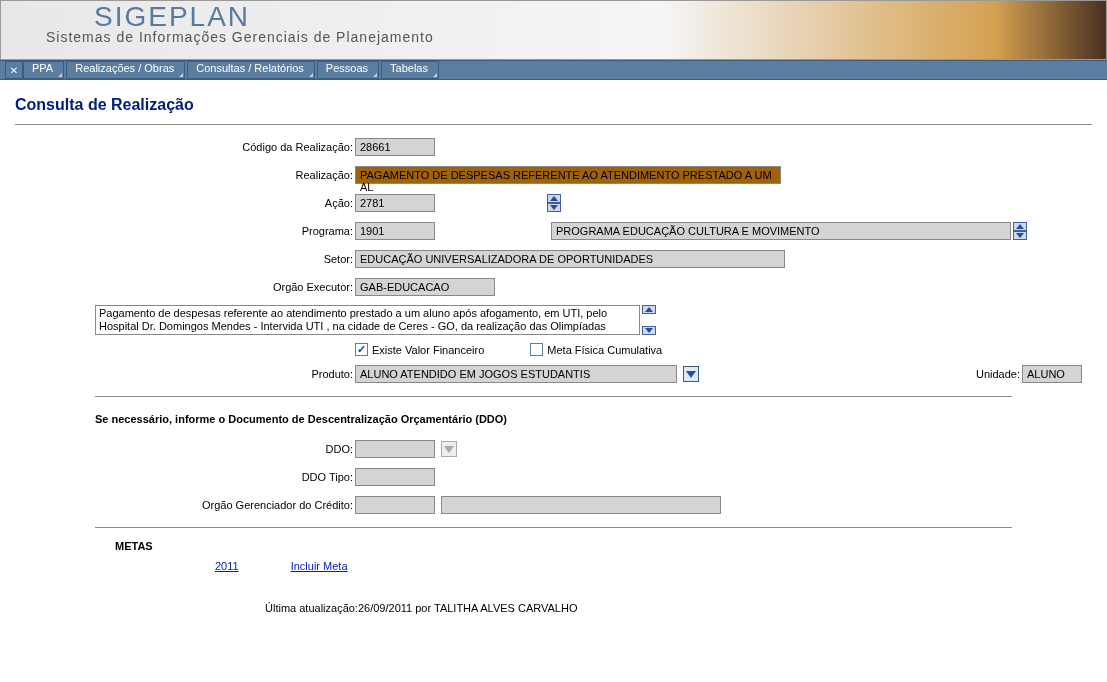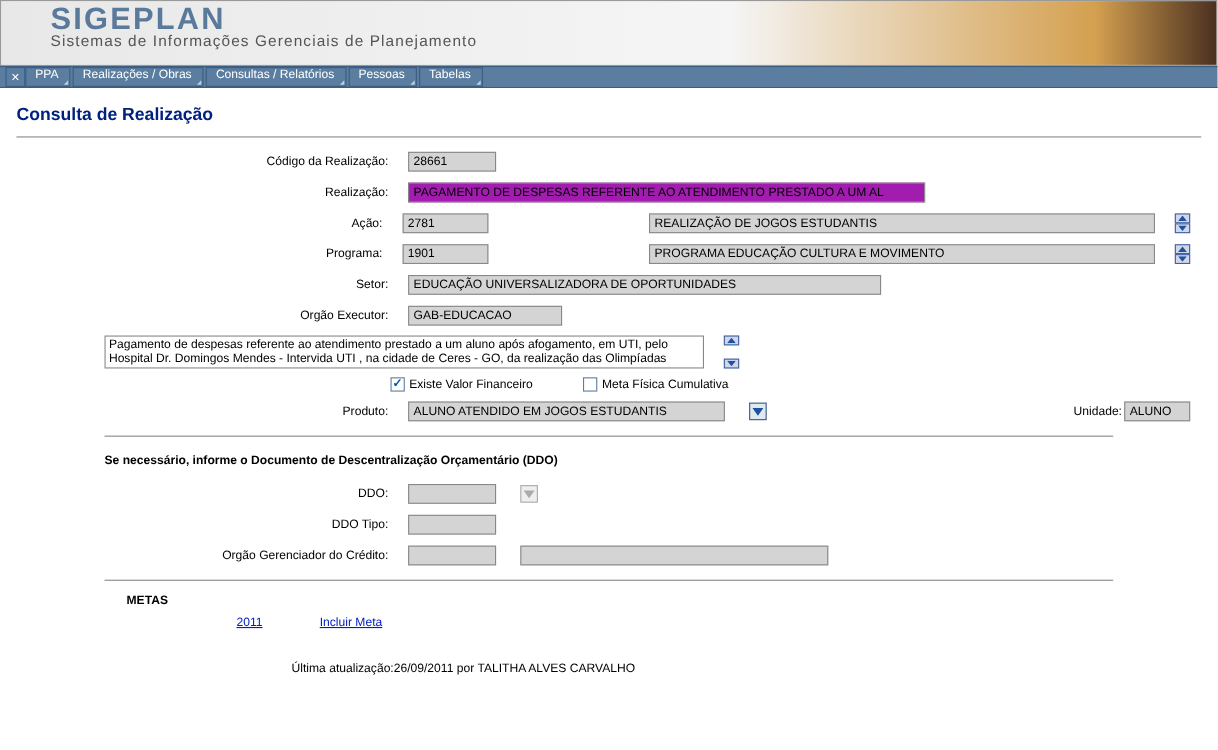--- a/index.html
+++ b/index.html
@@ -13,24 +13,25 @@
       height: 60px;
       background: linear-gradient(to right, #e8e8e8 0%, #f5f5f5 60%, #d4a050 90%, #4a3020 100%);
       border: 1px solid #999;
       position: relative;
       padding-left: 45px;
       padding-top: 2px;
     }
     .logo-text {
       font-family: 'Arial Black', Arial, sans-serif;
       font-size: 28px;
-      font-weight: 700;
+      font-weight: 400;
       letter-spacing: 2px;
       color: #5a7a9c;
       line-height: 1;
+      margin-left: 48px;
     }
     .logo-subtitle {
       font-size: 14px;
       color: #555;
       letter-spacing: 1px;
       margin-top: -2px;
     }
     .menu-bar {
       background: #5a7da0;
       height: 20px;
@@ -90,21 +91,20 @@
     }
     .form-area {
       padding-left: 80px;
       padding-right: 10px;
     }
     .form-row {
       display: flex;
       align-items: center;
       margin-bottom: 8px;
       min-height: 20px;
-      gap: 16px;
     }
     .label {
       width: 260px;
       text-align: right;
       padding-right: 2px;
       color: #000;
       font-size: 11px;
     }
     .ro-input {
       background: #d4d4d4;
@@ -258,28 +258,27 @@
 
   <div class="form-area">
 
     <div class="form-row">
       <div class="label">Código da Realização:</div>
       <div class="ro-input" style="width:80px">28661</div>
     </div>
 
     <div class="form-row">
       <div class="label">Realização:</div>
-      <div class="ro-input" style="width:470px;background:#a21caf">PAGAMENTO DE DESPESAS REFERENTE AO ATENDIMENTO PRESTADO A UM AL</div>
+      <div class="ro-input" style="width:426px;background:#a16207">PAGAMENTO DE DESPESAS REFERENTE AO ATENDIMENTO PRESTADO A UM AL</div>
     </div>
 
     <div class="form-row">
       <div class="label">Ação:</div>
       <div class="ro-input" style="width:80px">2781</div>
       <div style="width:110px"></div>
-      <div class="wide-desc">REALIZAÇÃO DE JOGOS ESTUDANTIS</div>
       <div class="spin-btns">
         <div class="spin-btn">
             <svg width="8" height="5">
               <polygon points="4,0 8,5 0,5" fill="#2050a0"></polygon>
             </svg>
           </div>
         <div class="spin-btn">
             <svg width="8" height="5">
               <polygon points="0,0 8,0 4,5" fill="#2050a0"></polygon>
             </svg>
@@ -338,21 +337,21 @@
         <span>Existe Valor Financeiro</span>
       </div>
       <div class="cb-wrap">
         <span class="checkbox"></span>
         <span>Meta Física Cumulativa</span>
       </div>
     </div>
 
     <div class="form-row">
       <div class="label">Produto:</div>
-      <div class="ro-input" style="width:288px">ALUNO ATENDIDO EM JOGOS ESTUDANTIS</div>
+      <div class="ro-input" style="width:322px">ALUNO ATENDIDO EM JOGOS ESTUDANTIS</div>
       <div class="icon-btn">
           <svg width="10" height="10">
             <polygon points="0,2 10,2 5,9" fill="#2050a0"></polygon>
           </svg>
         </div>
       <div class="unidade-group">
         <span>Unidade:</span>
         <div class="ro-input" style="width:60px">ALUNO</div>
       </div>
     </div>

